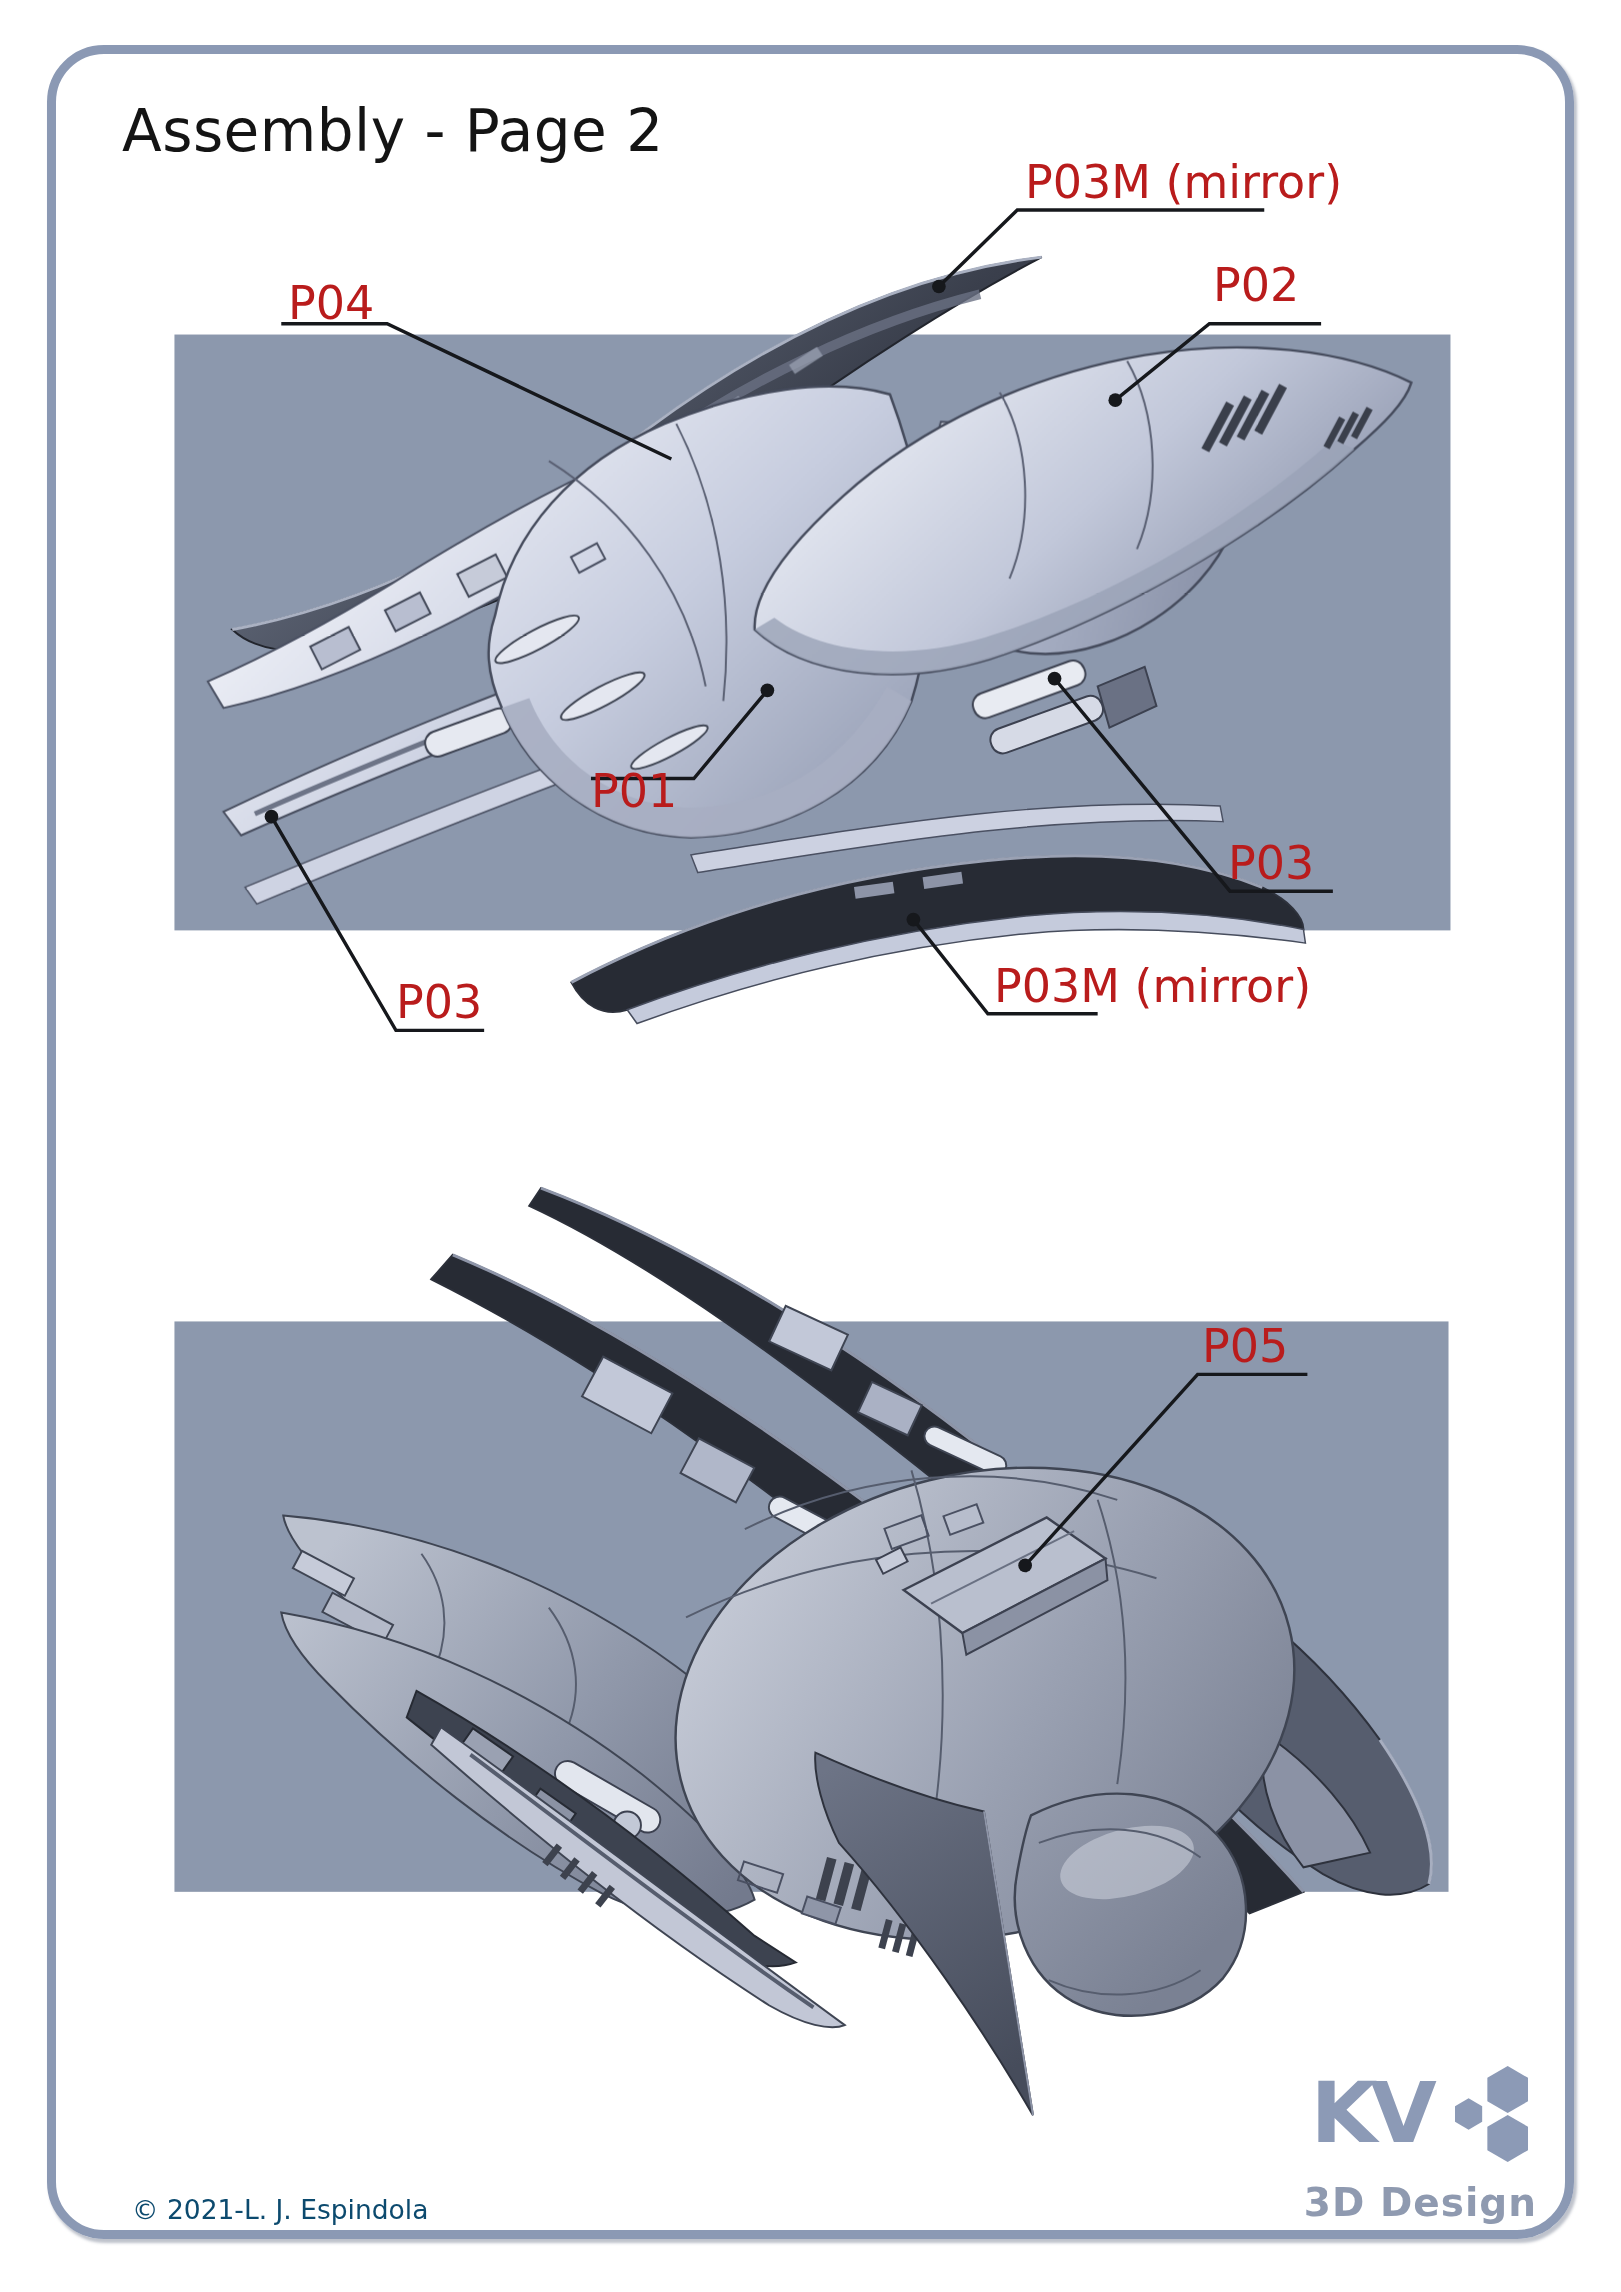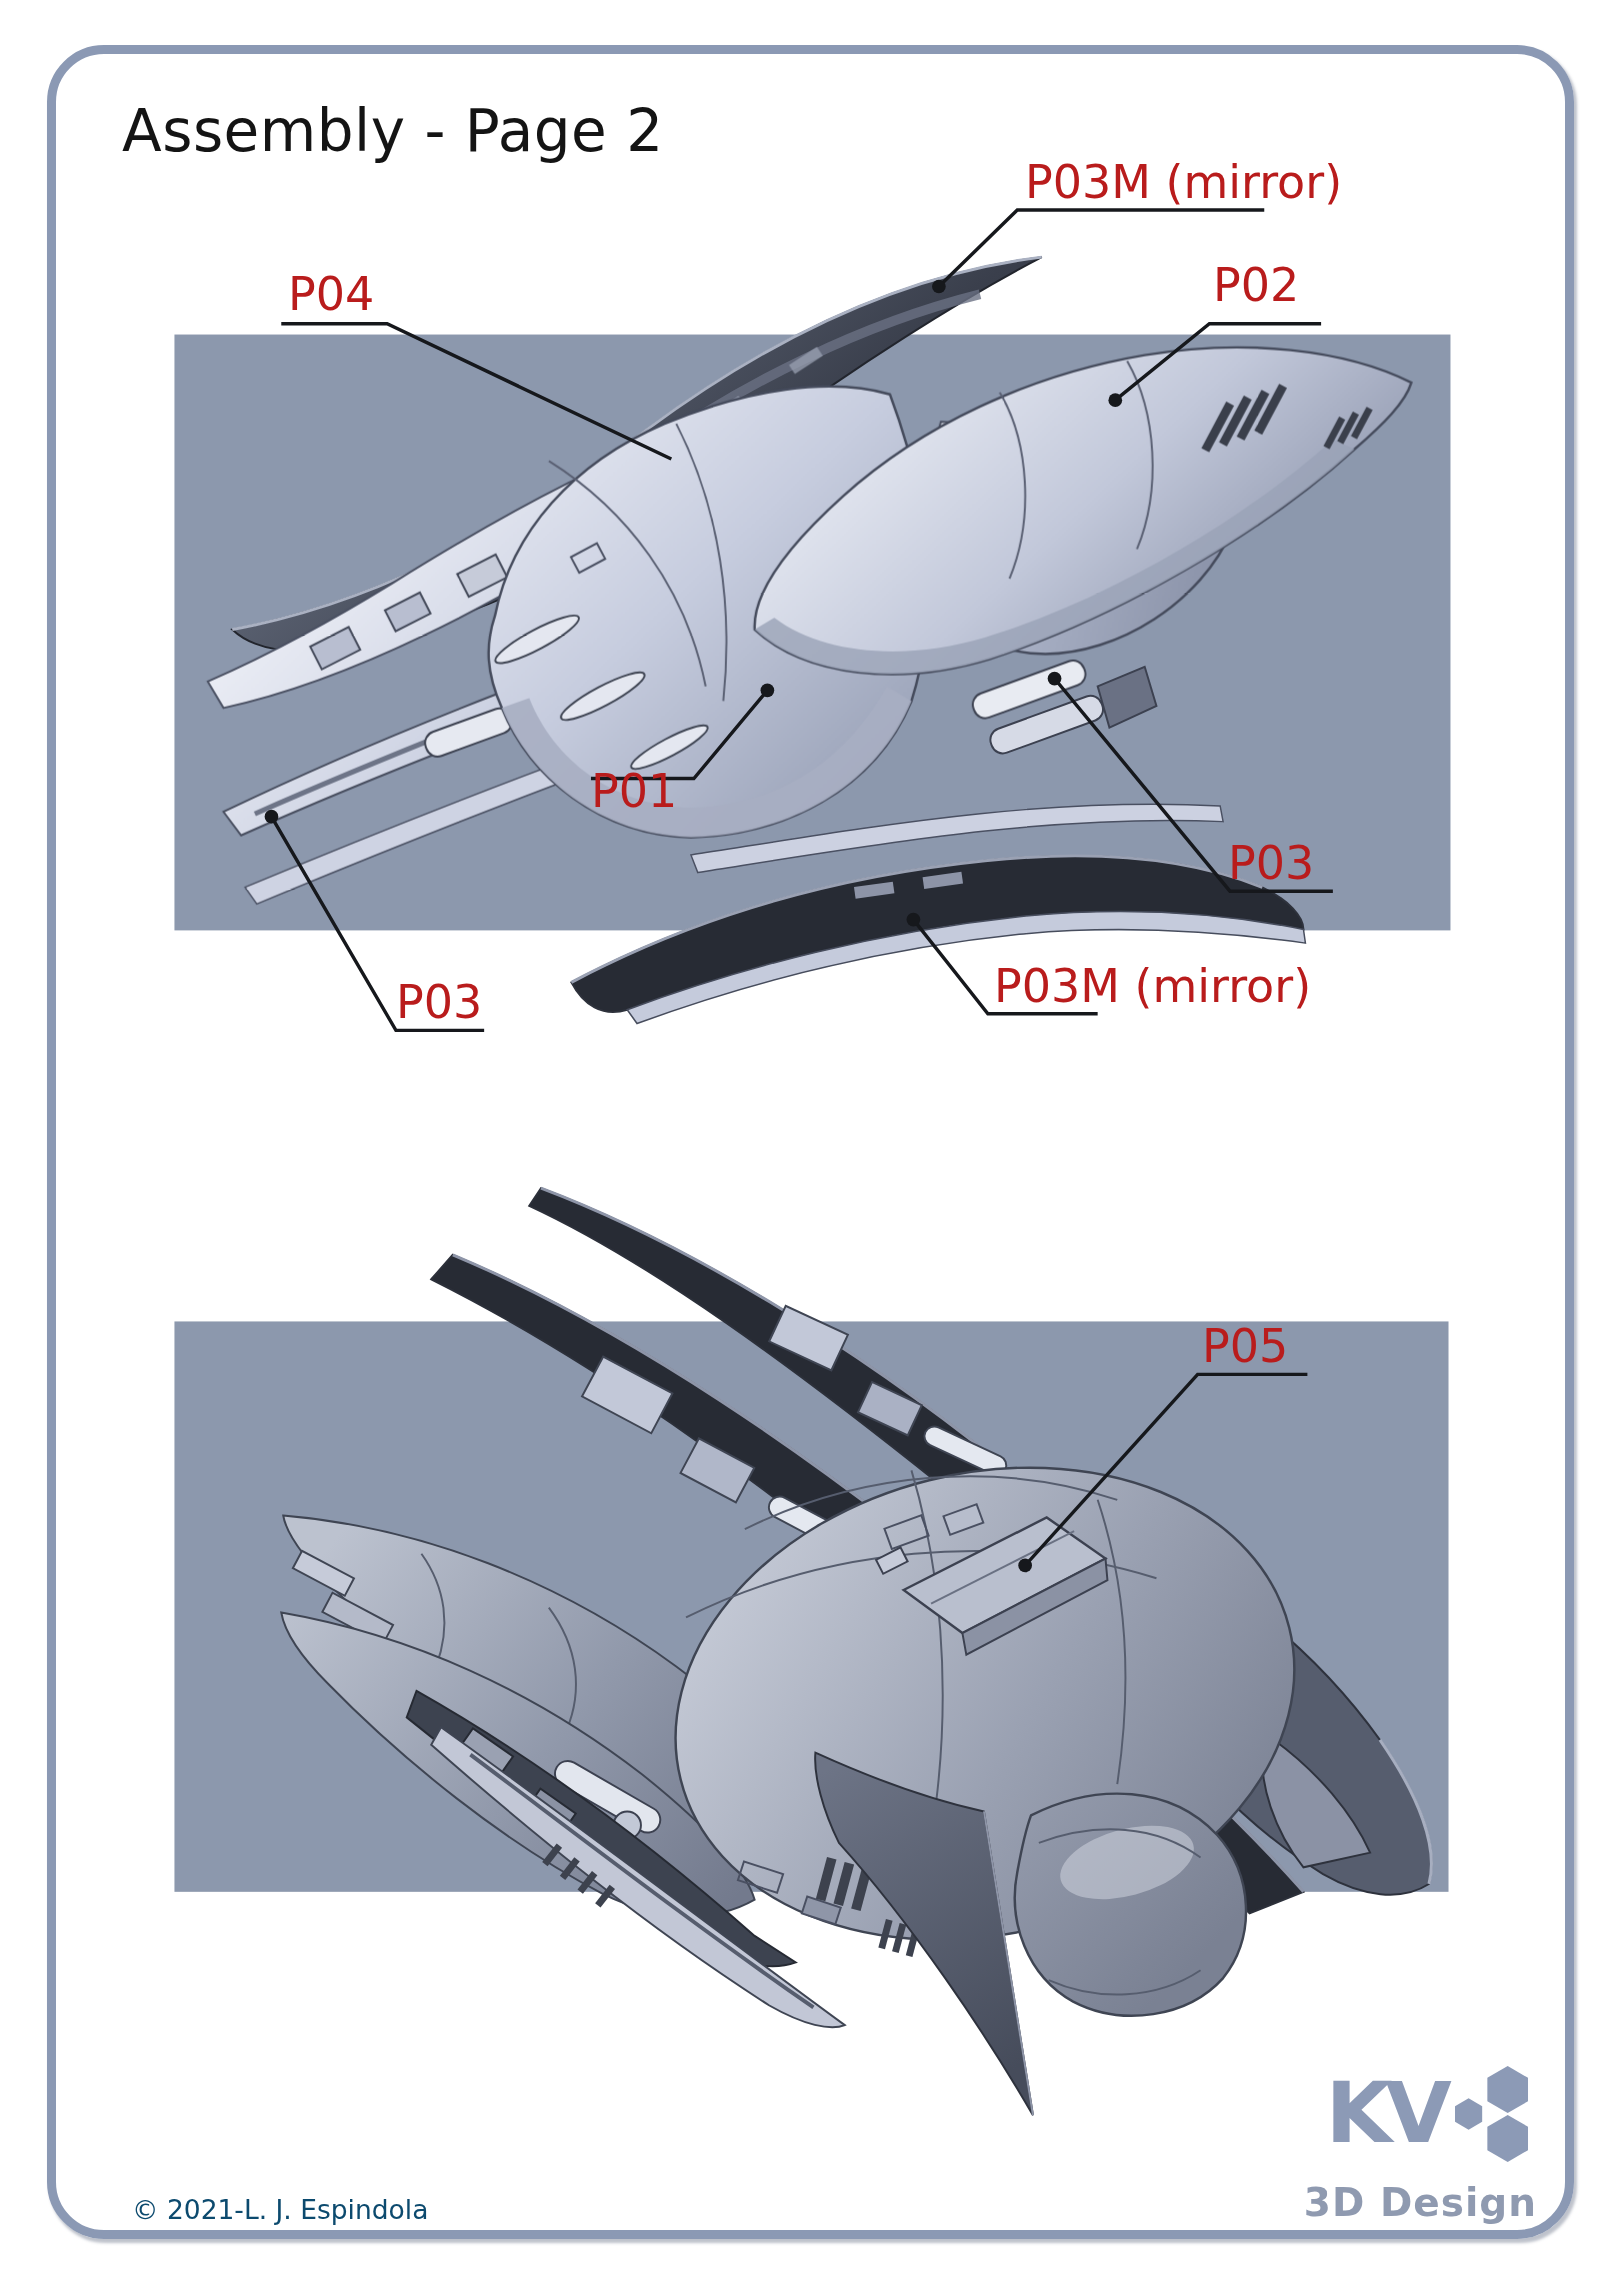--- a/index.html
+++ b/index.html
@@ -18,21 +18,21 @@
     letter-spacing:0.5px;white-space:nowrap;line-height:1.15;
   }
   .art{position:absolute;left:0;top:0;}
   .callout{
     position:absolute;font-size:46px;color:#b91c1c;white-space:nowrap;line-height:1;
   }
   .copyright{
     position:absolute;left:132px;top:2194px;font-size:26.5px;color:#0c4a6e;white-space:nowrap;
   }
   .logo{position:absolute;left:1296px;top:2064px;width:241px;color:#8c9ab6;}
-  .logo-row{display:flex;align-items:center;justify-content:flex-end;gap:6px;}
+  .logo-row{display:flex;align-items:center;justify-content:flex-end;gap:21px;}
   .logo-kv{
     font-size:86px;font-weight:700;letter-spacing:-6.9px;line-height:.95;
     transform:scaleY(.98);
   }
   .logo-sub{
     text-align:right;font-size:39px;font-weight:700;letter-spacing:1px;margin-top:16px;
     color:#8f9ab0;
   }
 </style>
 </head>
@@ -327,21 +327,21 @@
       <circle cx="1138" cy="408" r="7"></circle>
       <circle cx="783" cy="704" r="7"></circle>
       <circle cx="1076" cy="692" r="7"></circle>
       <circle cx="277" cy="833" r="7"></circle>
       <circle cx="932" cy="938" r="7"></circle>
       <circle cx="1046" cy="1597" r="7"></circle>
     </g>
   </svg>
 
   <div class="callout" style="left:1025px;top:159px">P03M (mirror)</div>
-  <div class="callout" style="left:288px;top:271px">P04</div>
+  <div class="callout" style="left:288px;top:280px">P04</div>
   <div class="callout" style="left:1213px;top:262px">P02</div>
   <div class="callout" style="left:591px;top:768px">P01</div>
   <div class="callout" style="left:1228px;top:840px">P03</div>
   <div class="callout" style="left:396px;top:979px">P03</div>
   <div class="callout" style="left:994px;top:963px">P03M (mirror)</div>
   <div class="callout" style="left:1202px;top:1323px">P05</div>
 
   <div class="copyright">© 2021-L. J. Espindola</div>
 
   <div class="logo">

